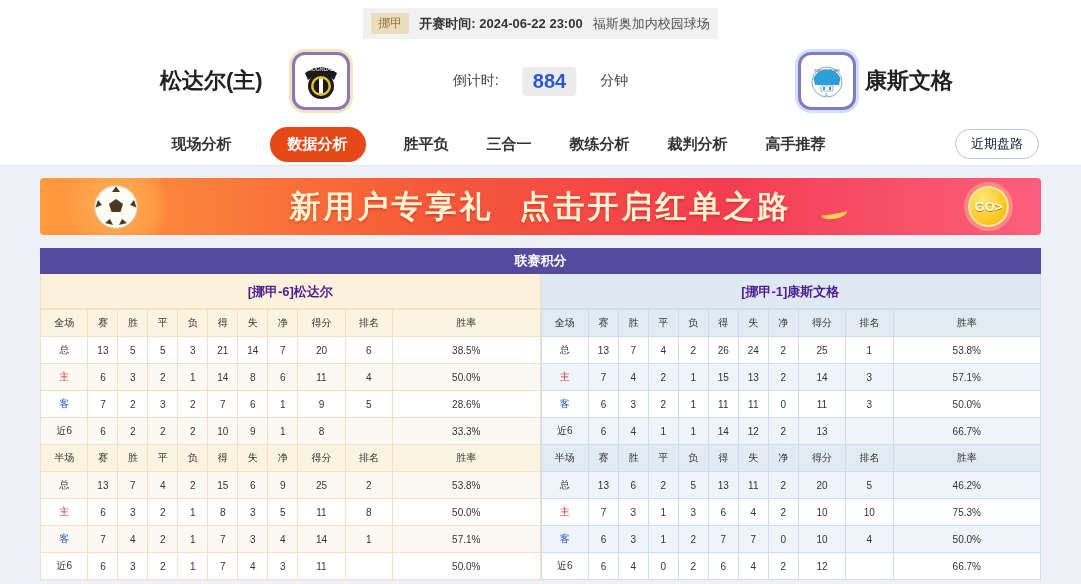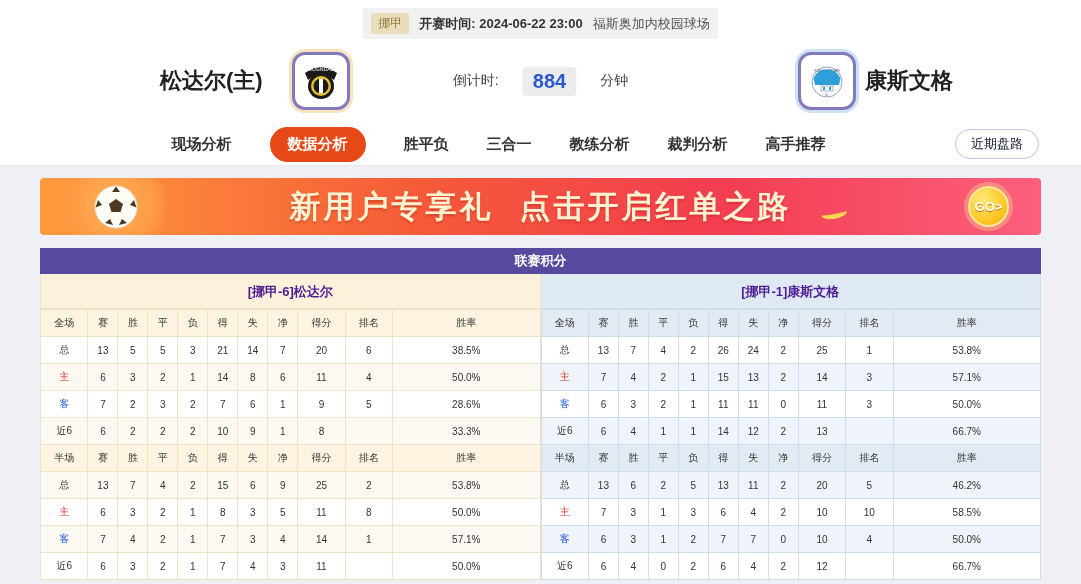--- a/index.html
+++ b/index.html
@@ -435,21 +435,21 @@
                 <td class="lbl-home">主</td>
                 <td>7</td>
                 <td>3</td>
                 <td>1</td>
                 <td>3</td>
                 <td>6</td>
                 <td>4</td>
                 <td>2</td>
                 <td>10</td>
                 <td>10</td>
-                <td>58.5%</td>
+                <td>75.3%</td>
               </tr>
               <tr class="data">
                 <td class="lbl-away">客</td>
                 <td>6</td>
                 <td>3</td>
                 <td>1</td>
                 <td>2</td>
                 <td>7</td>
                 <td>7</td>
                 <td>0</td>

